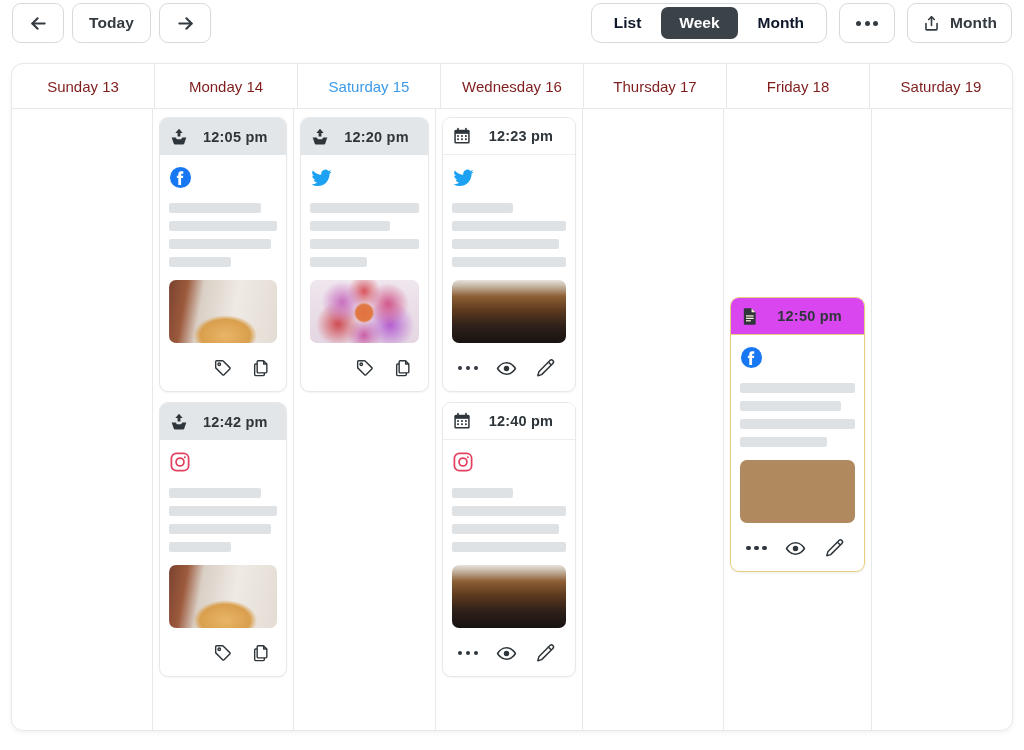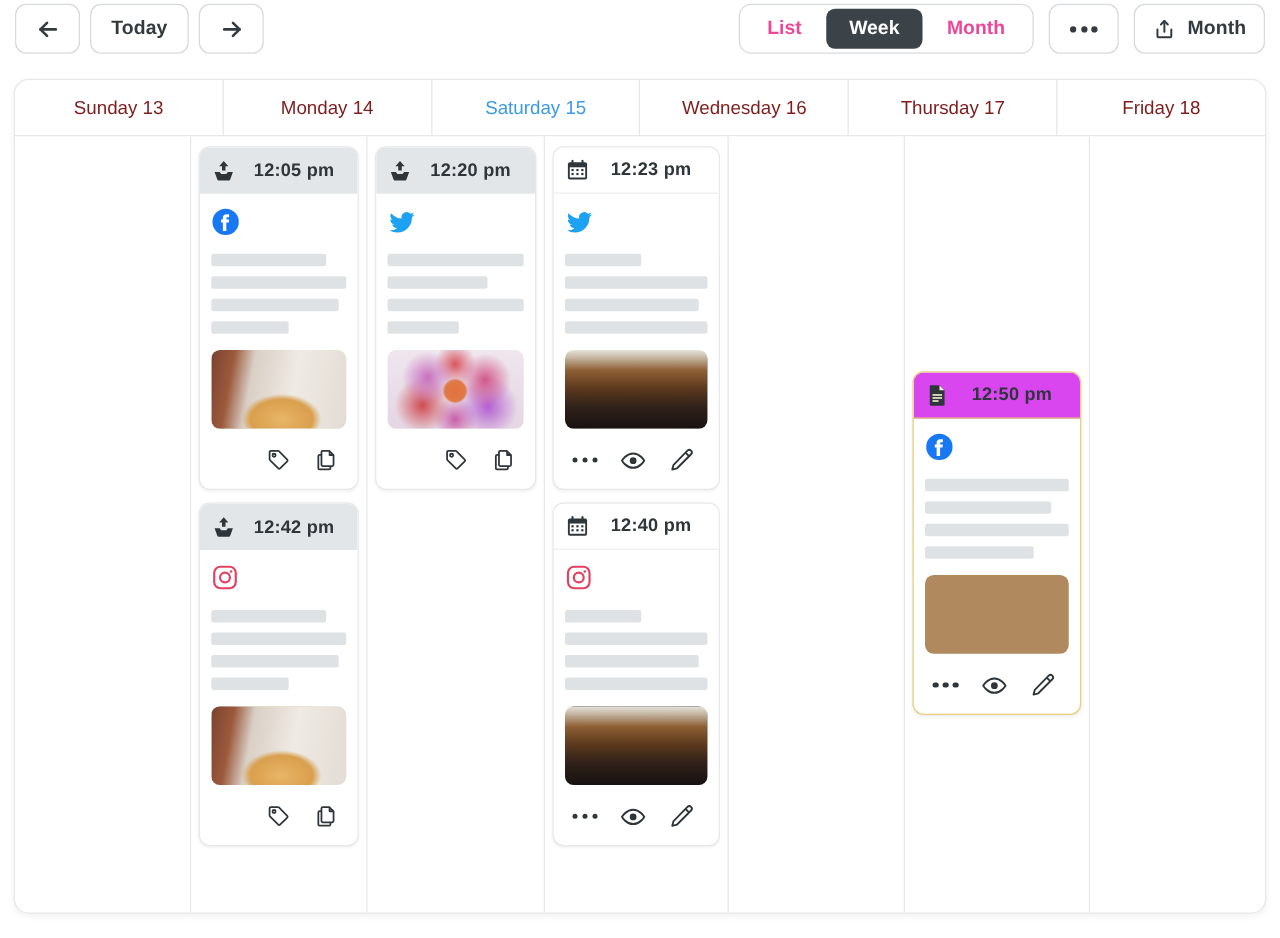--- a/index.html
+++ b/index.html
@@ -65,21 +65,21 @@
     gap: 2px;
   }
   .seg-item {
     height: 32px;
     padding: 0 18px;
     border-radius: 7px;
     display: flex;
     align-items: center;
     font-size: 15.5px;
     font-weight: bold;
-    color: #ec4899;
+    color: #0f172a;
     cursor: pointer;
   }
   .seg-item.active {
     background: #3b4348;
     color: #ffffff;
   }
 
   .ico { display: block; }
   .dots3 { display: flex; gap: 3.5px; align-items: center; }
   .dots3 i { width: 5px; height: 5px; border-radius: 50%; background: #333a40; display: block; }
@@ -298,20 +298,23 @@
         <span>Saturday 15</span>
       </div>
     <div class="dh">
         <span>Wednesday 16</span>
       </div>
     <div class="dh">
         <span>Thursday 17</span>
       </div>
     <div class="dh">
         <span>Friday 18</span>
+      </div>
+    <div class="dh">
+        <span>Saturday 19</span>
       </div>
   </div>
 
   <div class="cal-body">
 
     <div class="col"></div>
 
     <div class="col">
 
       <div class="card">

